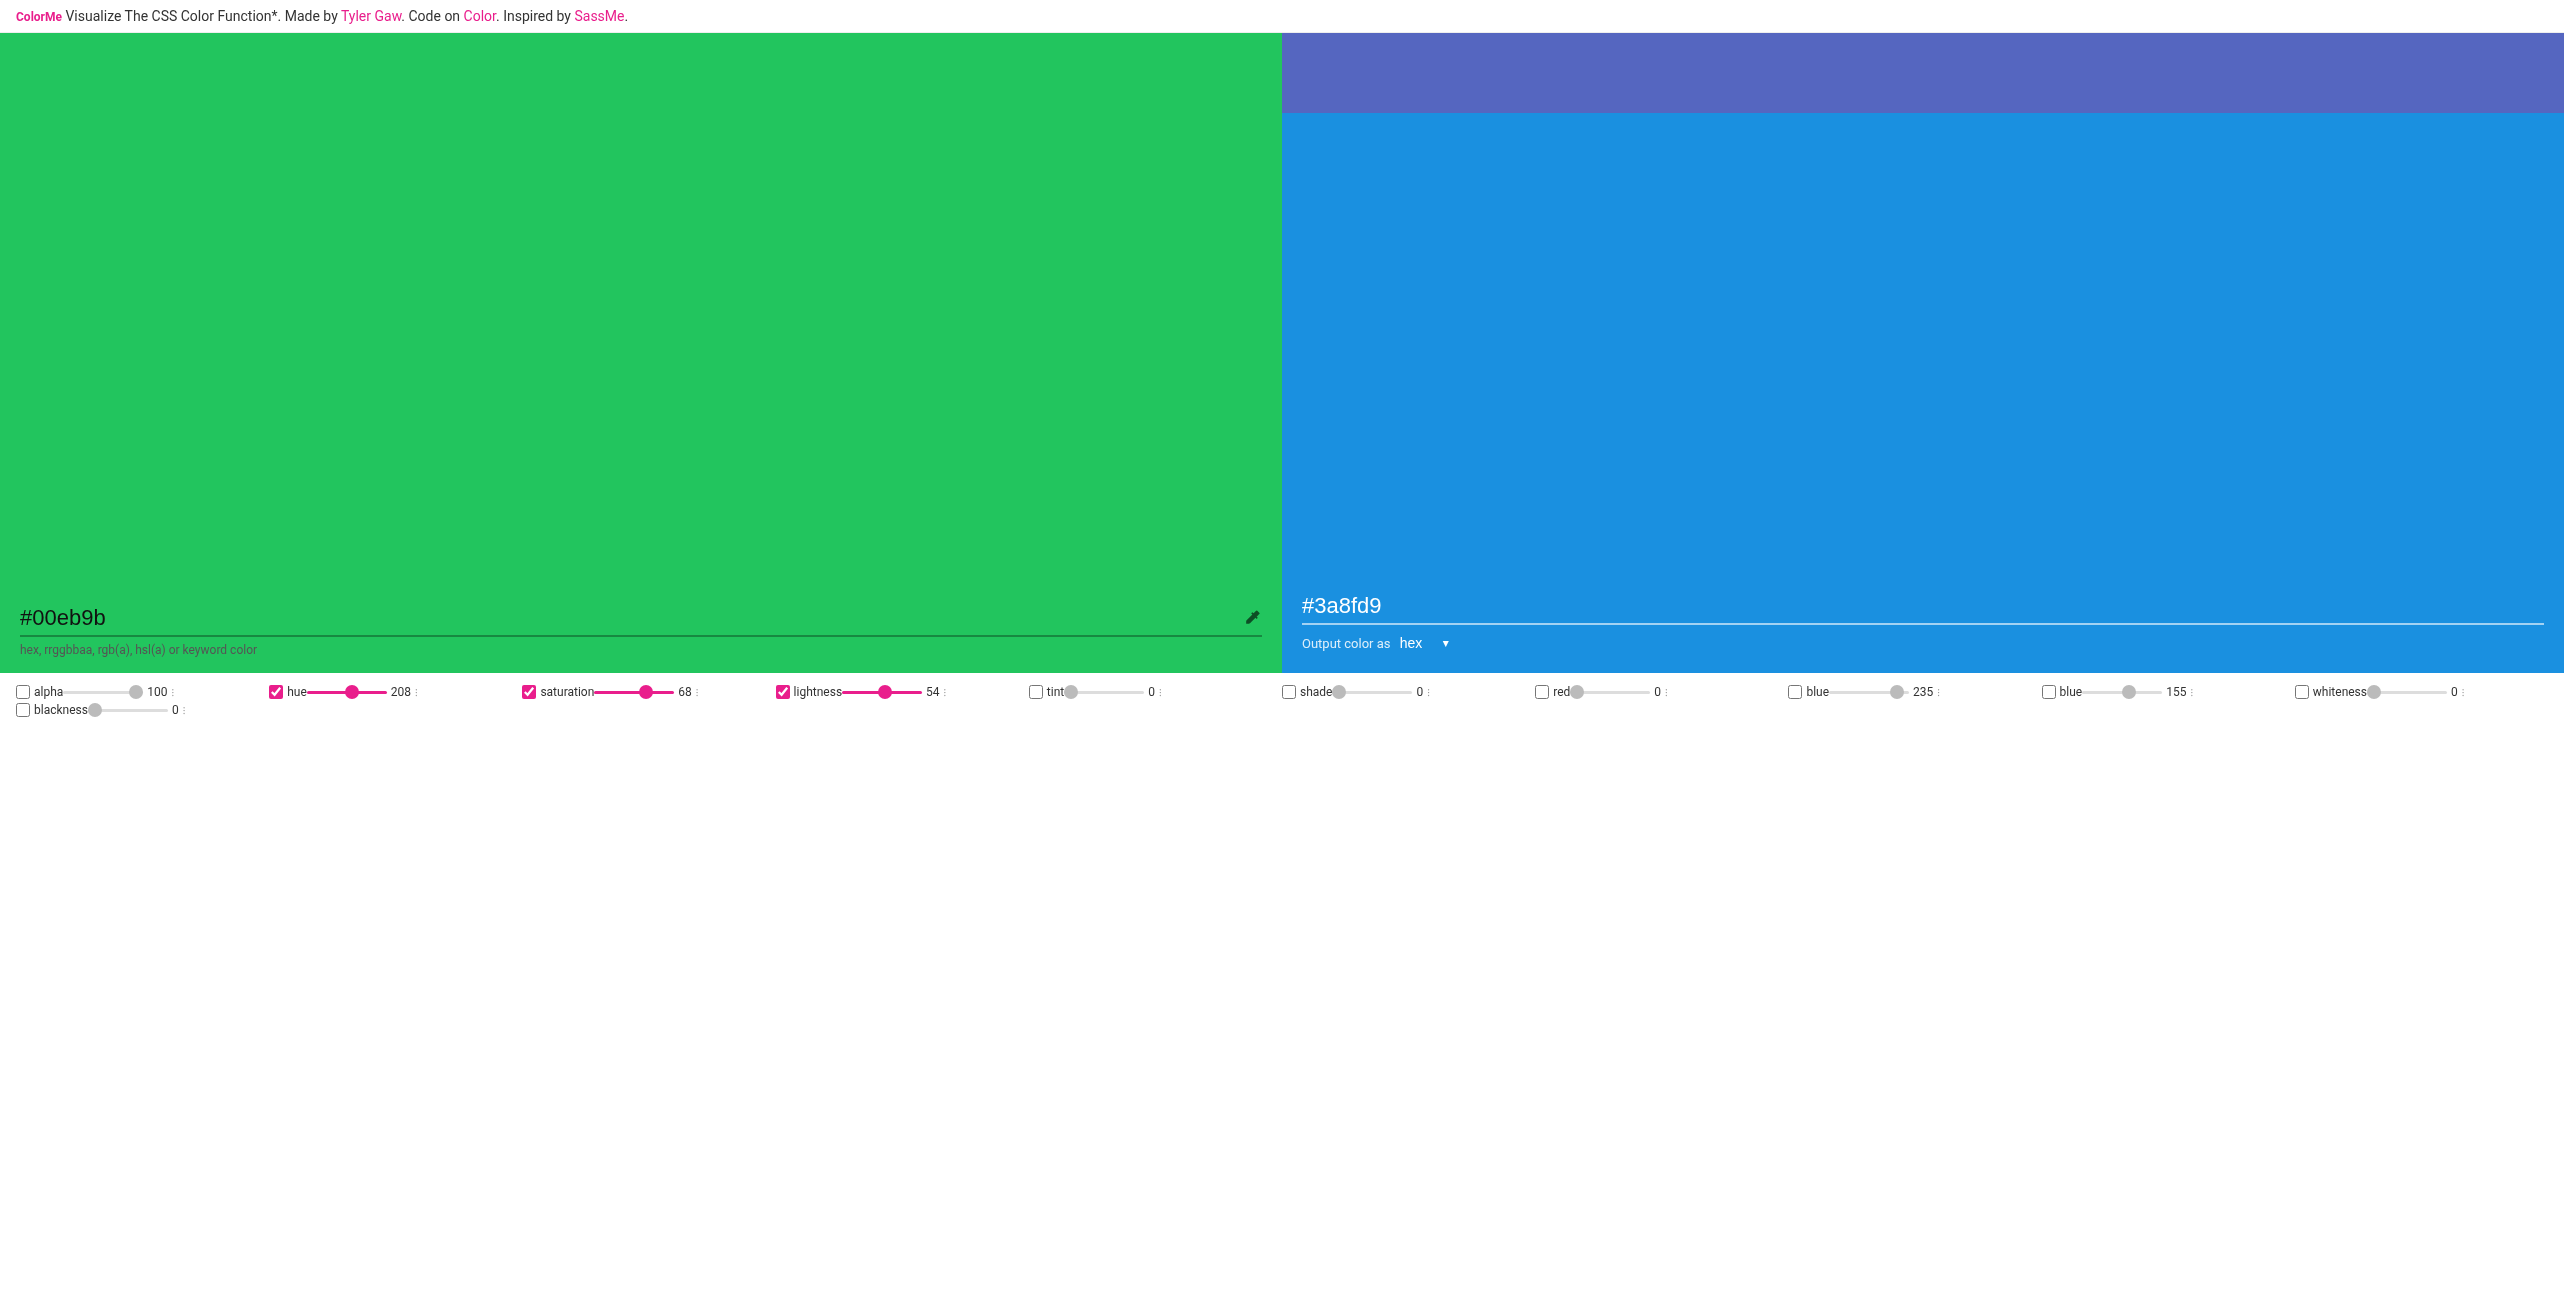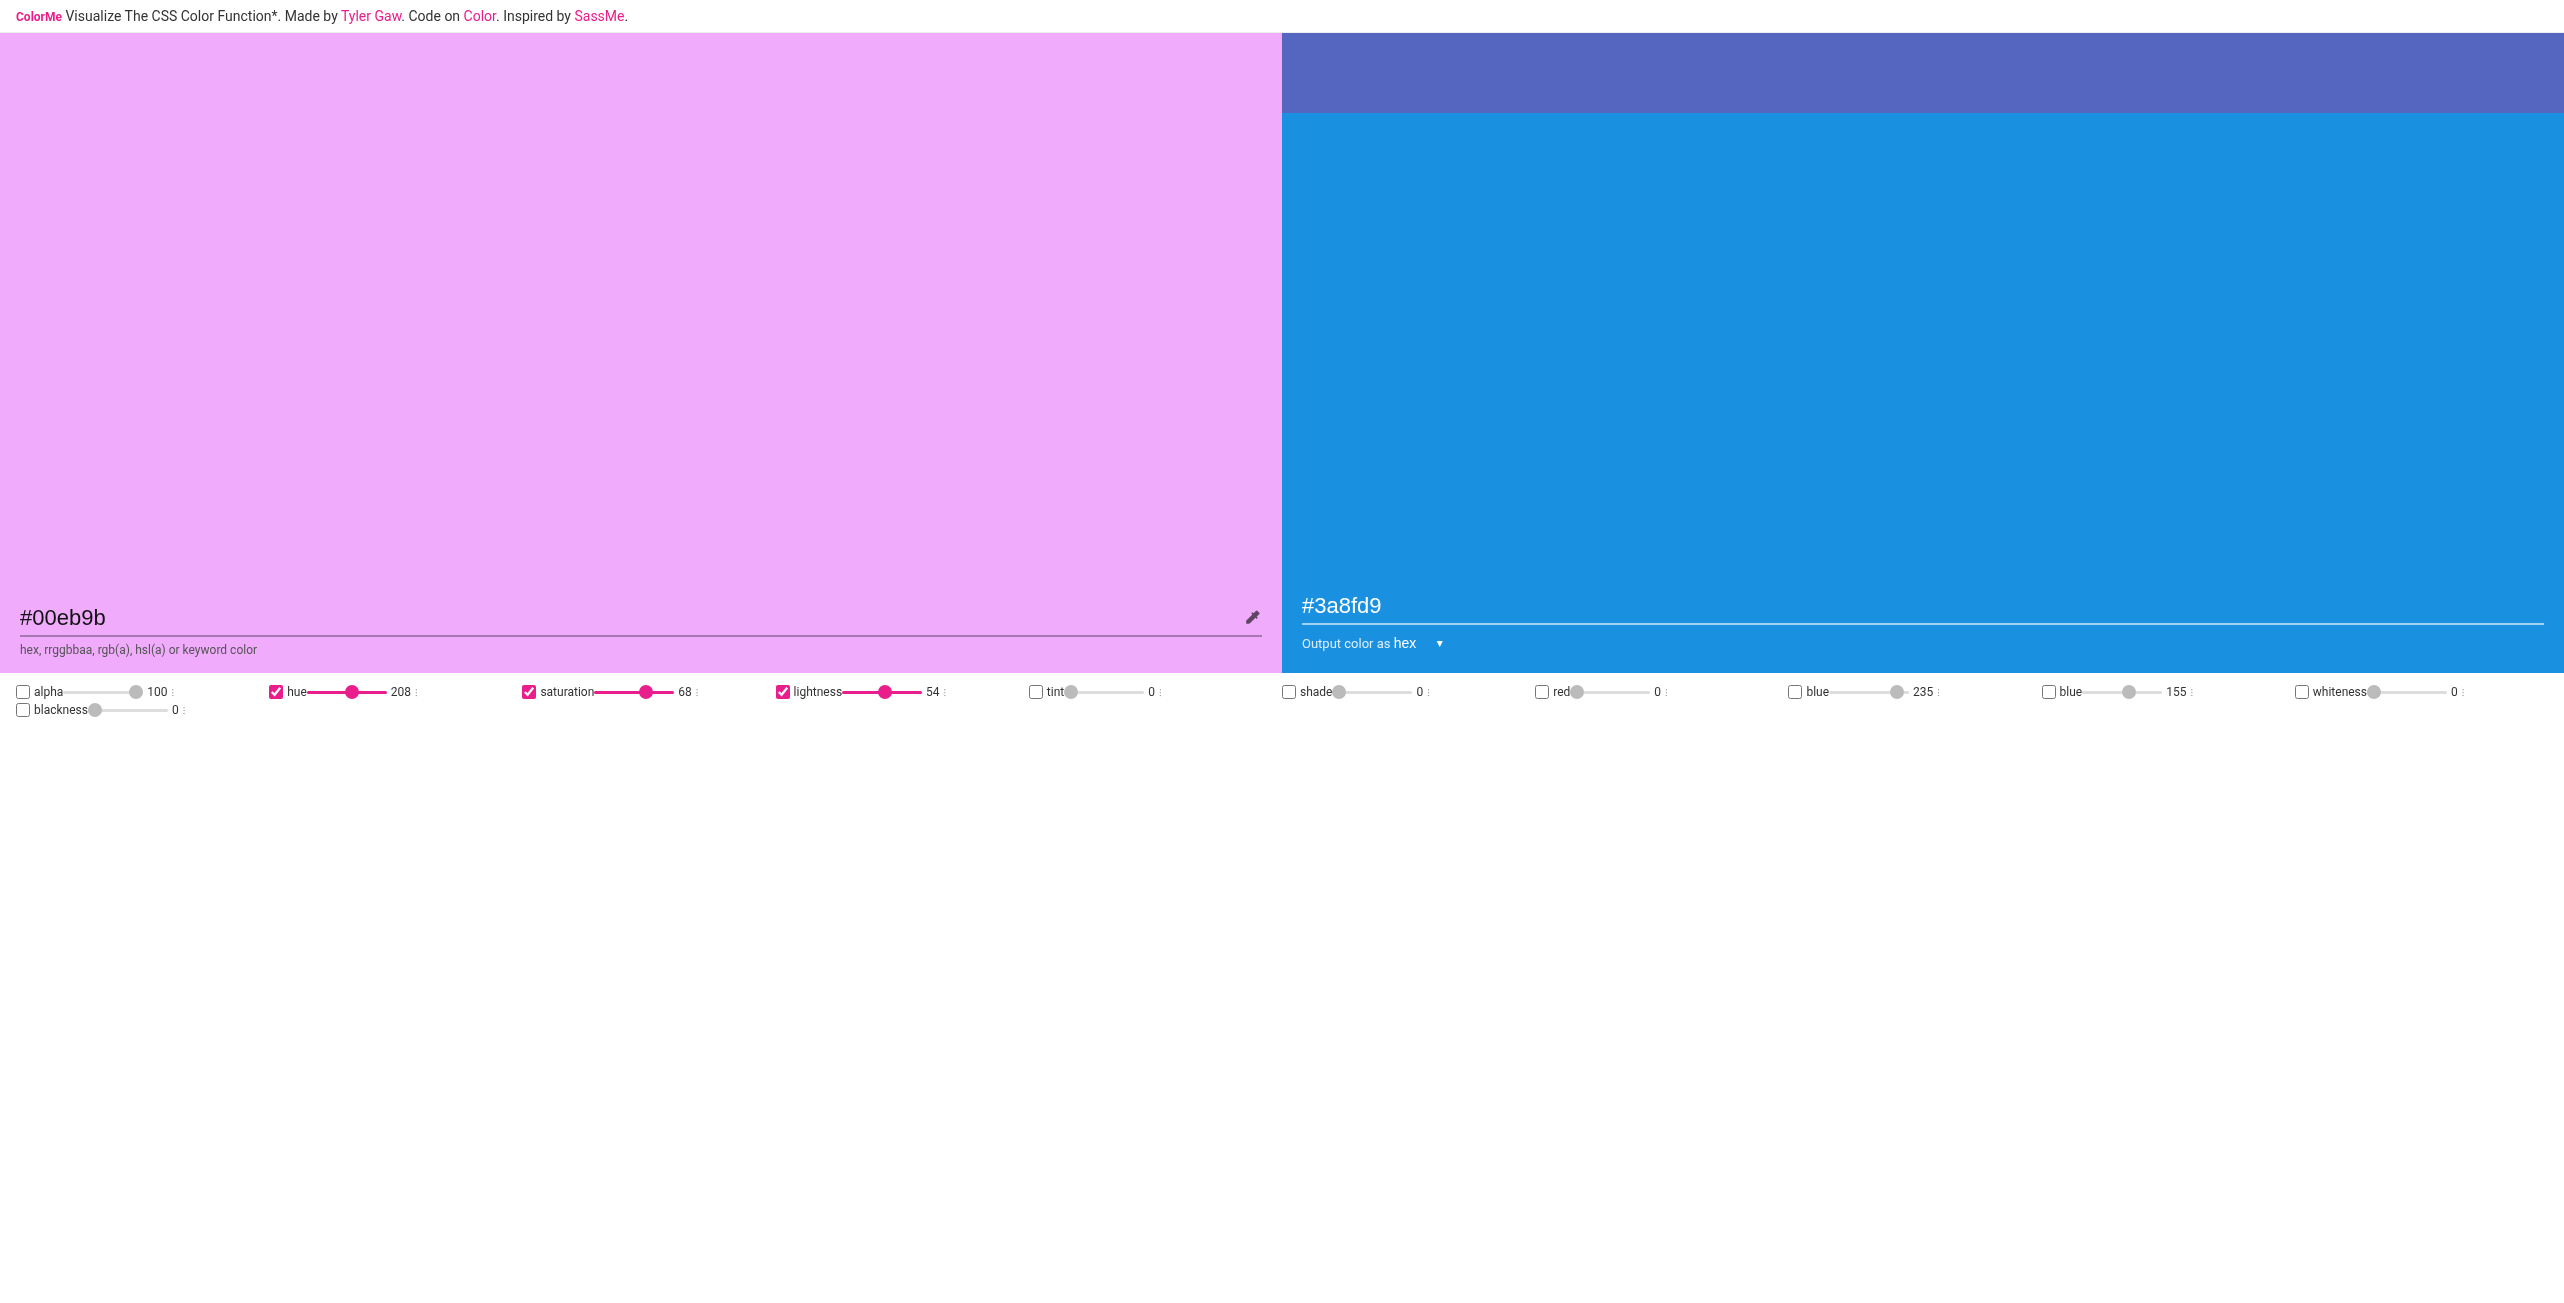--- a/index.html
+++ b/index.html
@@ -226,21 +226,21 @@
   </style>
 </head>
 <body>
 
 <header>
   <span class="logo">ColorMe</span><span> Visualize The CSS Color Function*. Made by </span><a href="#">Tyler Gaw</a><span>. Code on </span><a href="#">Color</a><span>. Inspired by </span><a href="#">SassMe</a><span>.</span>
 </header>
 
 <div class="color-panels">
 
-  <div class="panel-left" id="left-panel" style="background: #f0abfc;">
+  <div class="panel-left" id="left-panel" style="background: #22c55e;">
     <div class="color-input-group">
       <div class="color-input-row">
         <input class="color-hex" type="text" id="left-color-input" value="#00eb9b" style="">
         <svg class="eyedropper-icon" viewBox="0 0 24 24" fill="currentColor">
           <path d="M20.71 5.63l-2.34-2.34a1 1 0 0 0-1.41 0l-3.12 3.12-1.41-1.42-1.42 1.42 1.41 1.41-6.6 6.6A2 2 0 0 0 5 15.83V19h3.17a2 2 0 0 0 1.41-.59l6.6-6.6 1.41 1.42 1.42-1.42-1.42-1.41 3.12-3.12a1 1 0 0 0 0-1.65z"></path>
         </svg>
       </div>
       <div class="color-hint">hex, rrggbbaa, rgb(a), hsl(a) or keyword color</div>
     </div>
   </div>
@@ -248,21 +248,21 @@
   <div class="panel-right">
     <div class="panel-right-top"></div>
     <div class="panel-right-main"></div>
     <div class="panel-right-content">
       <div class="color-input-group">
         <div class="color-input-row light">
           <input class="color-hex light" type="text" id="right-color-input" value="#3a8fd9" style="">
         </div>
         <div class="output-label">
           <span>Output color as</span>
-          <span style="">
+          <span style="margin-left:6px;">
             <span class="select-wrapper">
               <select class="output-select" id="output-format-select">
               <option value="hex">hex</option><option value="rgb">rgb</option><option value="rgba">rgba</option><option value="hsl">hsl</option><option value="hsla">hsla</option></select>
             </span>
           </span>
         </div>
       </div>
     </div>
   </div>
 </div>

